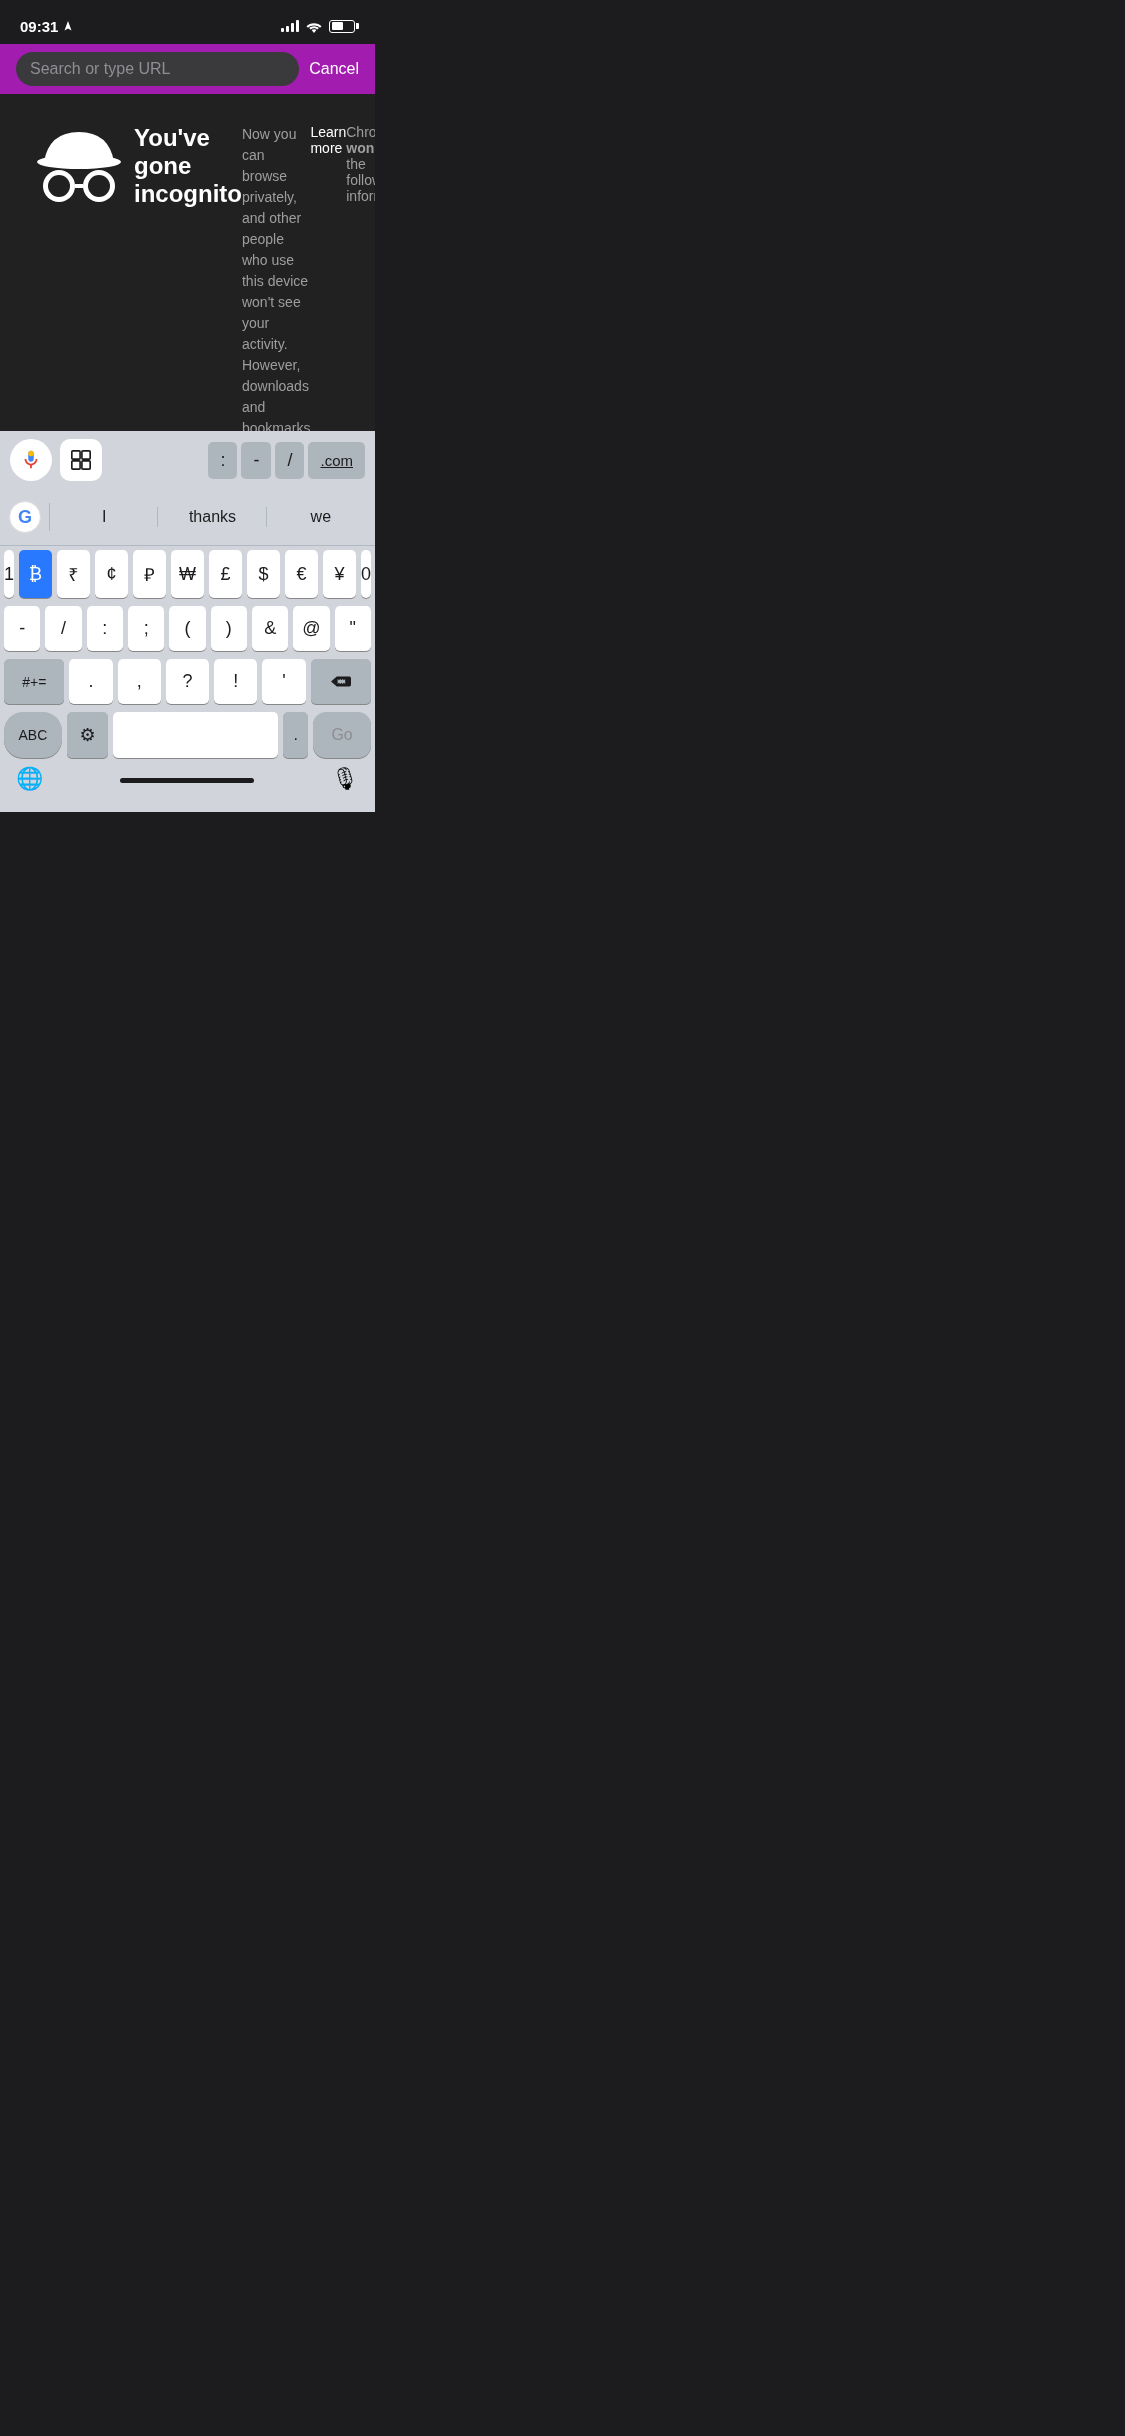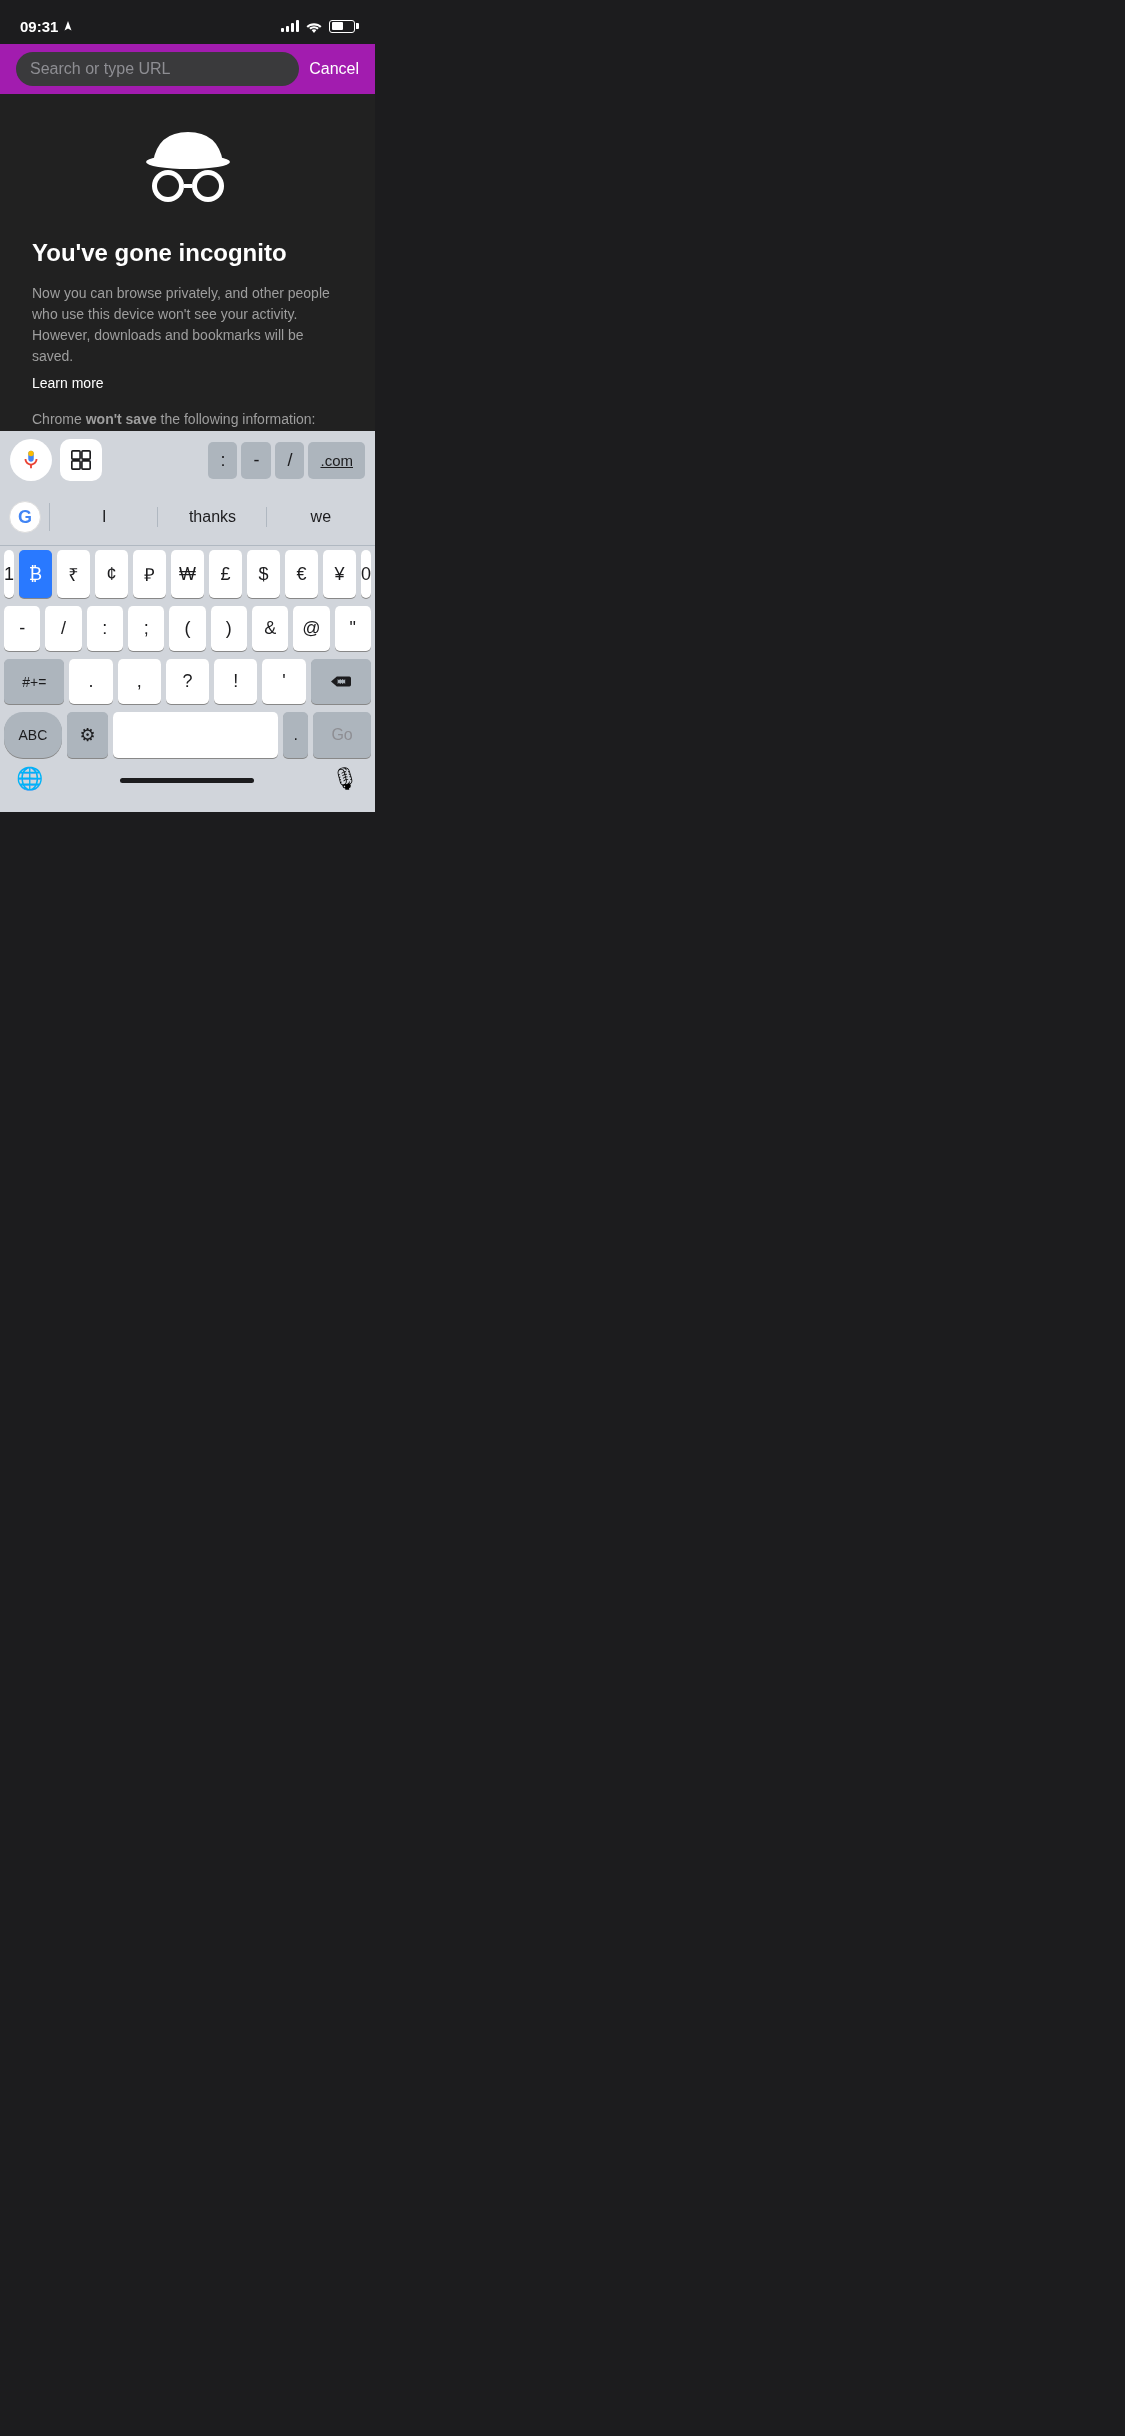--- a/index.html
+++ b/index.html
@@ -119,23 +119,22 @@
       font-size: 16px;
       background: none;
       border: none;
       cursor: pointer;
       white-space: nowrap;
     }
 
     
     .incognito-content {
       background: #212121;
-      padding: 30px 32px 20px;
-      display: flex;
-      flex-direction: column;
+      padding: 30px 24px 20px;
+      display: flex;
       align-items: flex-start;
     }
 
     .incognito-icon-container {
       width: 100%;
       display: flex;
       justify-content: center;
       margin-bottom: 20px;
     }
 
@@ -334,20 +333,21 @@
     }
 
     .key.space {
       flex: 4;
     }
 
     .key.go {
       background: #adb5bd;
       font-size: 16px;
       color: #8e8e93;
+      border-radius: 13px;
     }
 
     .keyboard-bottom {
       display: flex;
       justify-content: space-between;
       align-items: center;
       padding: 4px 16px 20px;
       background: #d1d5db;
     }
 

